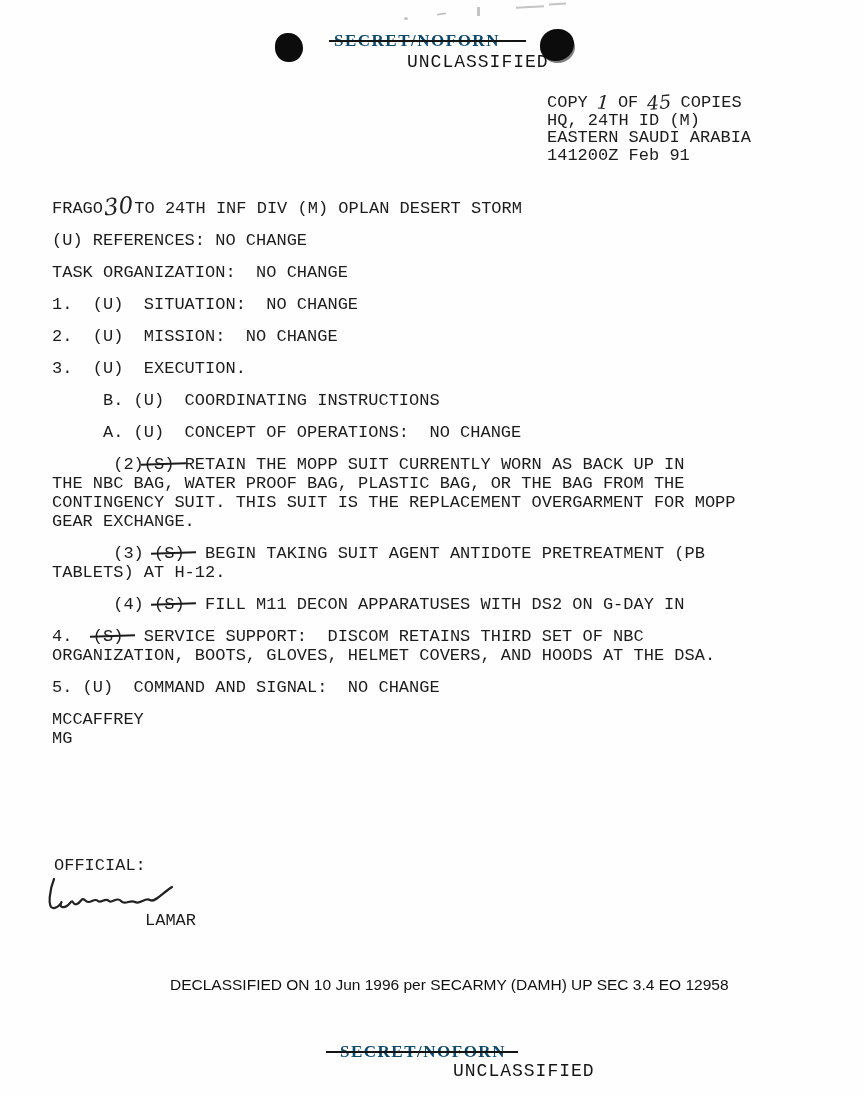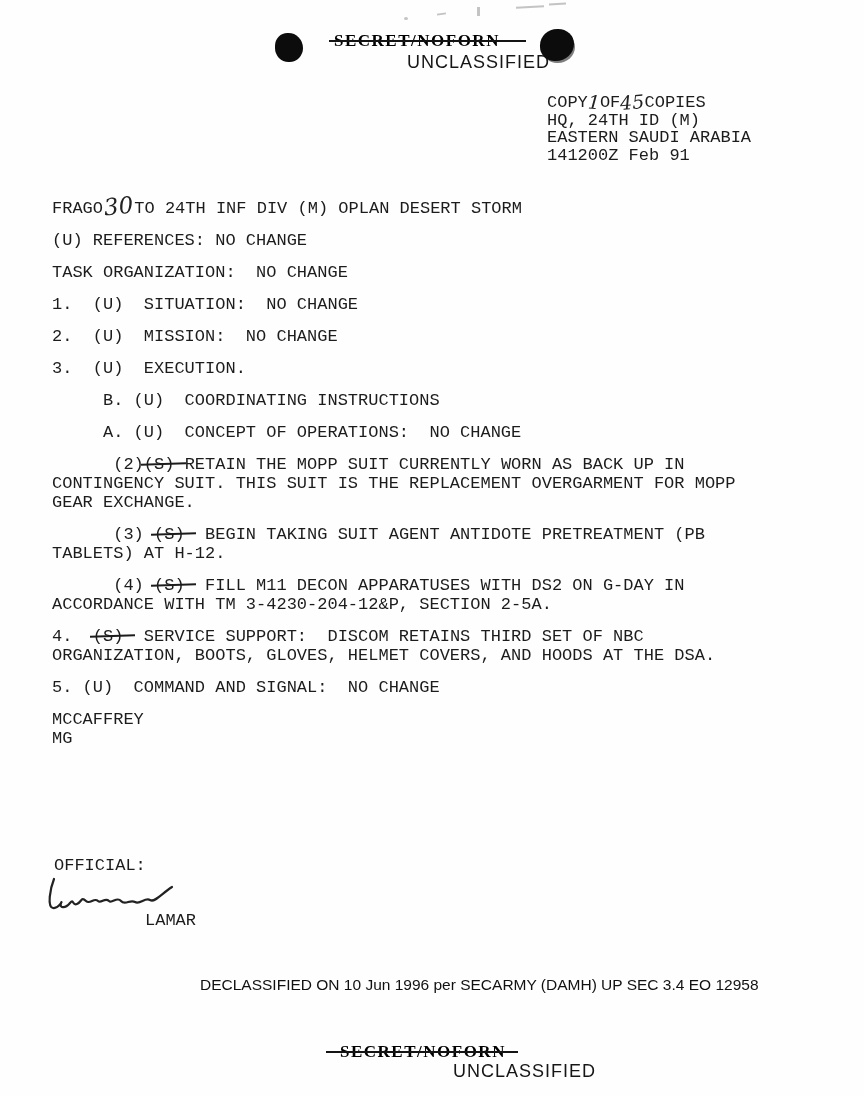--- a/index.html
+++ b/index.html
@@ -4,24 +4,24 @@
 <style>
   html,body { margin:0; padding:0; background:#e8e8e8; }
   .page {
     position:relative; width:864px; height:1096px; margin:0 auto;
     background:#fefefe; overflow:hidden;
     font-family:"Liberation Mono", monospace; color:#1c1c1c;
   }
   
   .stamp-serif {
     font-family:"Liberation Serif", serif; font-weight:bold;
-    font-size:17px; letter-spacing:1.5px; color:#000000; white-space:pre;
+    font-size:17px; letter-spacing:1.5px; color:#0c4a6e; white-space:pre;
   }
   .unclass {
-    font-family:Liberation Sans, sans-serif; font-size:18px;
+    font-family:Liberation Mono, monospace; font-size:18px;
     letter-spacing:1px; color:#161616; white-space:pre;
   }
   .strikebar { position:relative; display:inline-block; }
   .strikebar::after {
     content:""; position:absolute; left:-5px; right:-26px; top:46%;
     border-top:2.5px solid #141414;
   }
   .strikebar.both::after { left:-14px; right:-12px; }
   .top-class   { position:absolute; left:334px; top:31px; }
   .top-unclass { position:absolute; left:407px; top:52px; }
@@ -35,21 +35,21 @@
   
   .pencil { position:absolute; background:#8a8a8a; opacity:.5; }
   .pm1 { left:404px; top:17px; width:4px; height:3px; border-radius:50%; }
   .pm2 { left:437px; top:13px; width:9px; height:2px; transform:rotate(-8deg); }
   .pm3 { left:477px; top:7px;  width:3px; height:9px; }
   .pm4 { left:516px; top:6px;  width:28px; height:2px; transform:rotate(-3deg); }
   .pm5 { left:549px; top:3px;  width:17px; height:2px; transform:rotate(-4deg); }
   
   .address { position:absolute; left:547px; top:94px; font-size:17px; line-height:17.5px; }
   .addr-line { white-space:pre; }
-  .copyline { display:flex; align-items:flex-end; gap:0; }
+  .copyline { display:flex; align-items:flex-end; gap:9px; }
   
   .hw {
     font-family:"DejaVu Serif", serif; font-style:italic; color:#222;
     display:inline-block;
   }
   .hw-30 { font-size:23px; transform:rotate(-6deg); margin:0 1px; position:relative; top:1px; }
   .hw-copy { font-size:19px; transform:rotate(4deg); }
   .hw-total { font-size:19px; transform:rotate(-5deg); }
   
   .body { position:absolute; left:52px; top:196px; width:760px; font-size:17px; }
@@ -60,21 +60,21 @@
     content:""; position:absolute; left:-3px; right:-11px; top:8px;
     border-top:2px solid #1c1c1c; transform:rotate(-2deg);
   }
   .sig-block { margin-top:2px; }
   
   .official { position:absolute; left:54px; top:856px; font-size:17px; }
   .signature-svg { display:block; margin:-2px 0 0 -8px; }
   .typed-name { margin-top:-8px; white-space:pre;text-align:right; }
   
   .declass {
-    position:absolute; left:200px; top:976px;
+    position:absolute; left:170px; top:976px;
     font-family:"Liberation Sans", sans-serif; font-size:15.5px; color:#111;
     white-space:pre;
   }
 </style>
 </head>
 <body>
 
 <div class="page">
 
   <div class="top-class"><span class="stamp-serif strikebar">SECRET/NOFORN</span></div>
@@ -104,32 +104,32 @@
     <div class="block line">TASK ORGANIZATION:  NO CHANGE</div>
     <div class="block line">1.  (U)  SITUATION:  NO CHANGE</div>
     <div class="block line">2.  (U)  MISSION:  NO CHANGE</div>
     <div class="block line">3.  (U)  EXECUTION.</div>
     <div class="block line">     B. (U)  COORDINATING INSTRUCTIONS</div>
     <div class="block line">     A. (U)  CONCEPT OF OPERATIONS:  NO CHANGE</div>
 
 
     <div class="block">
       <div class="line"><span>      (2)</span><span class="struck">(S)</span><span> RETAIN THE MOPP SUIT CURRENTLY WORN AS BACK UP IN</span></div>
+      <div class="line">THE NBC BAG, WATER PROOF BAG, PLASTIC BAG, OR THE BAG FROM THE</div>
       <div class="line">CONTINGENCY SUIT. THIS SUIT IS THE REPLACEMENT OVERGARMENT FOR MOPP</div>
       <div class="line">GEAR EXCHANGE.</div>
     </div>
 
     <div class="block">
       <div class="line"><span>      (3) </span><span class="struck">(S)</span><span>  BEGIN TAKING SUIT AGENT ANTIDOTE PRETREATMENT (PB</span></div>
       <div class="line">TABLETS) AT H-12.</div>
     </div>
 
     <div class="block">
       <div class="line"><span>      (4) </span><span class="struck">(S)</span><span>  FILL M11 DECON APPARATUSES WITH DS2 ON G-DAY IN</span></div>
-      <div class="line">ACCORDANCE WITH TM 3-4230-204-12&amp;P, SECTION 2-5A.</div>
     </div>
 
     <div class="block">
       <div class="line"><span>4.  </span><span class="struck">(S)</span><span>  SERVICE SUPPORT:  DISCOM RETAINS THIRD SET OF NBC</span></div>
       <div class="line">ORGANIZATION, BOOTS, GLOVES, HELMET COVERS, AND HOODS AT THE DSA.</div>
     </div>
 
     <div class="block line">5. (U)  COMMAND AND SIGNAL:  NO CHANGE</div>
 
     <div class="block sig-block">

